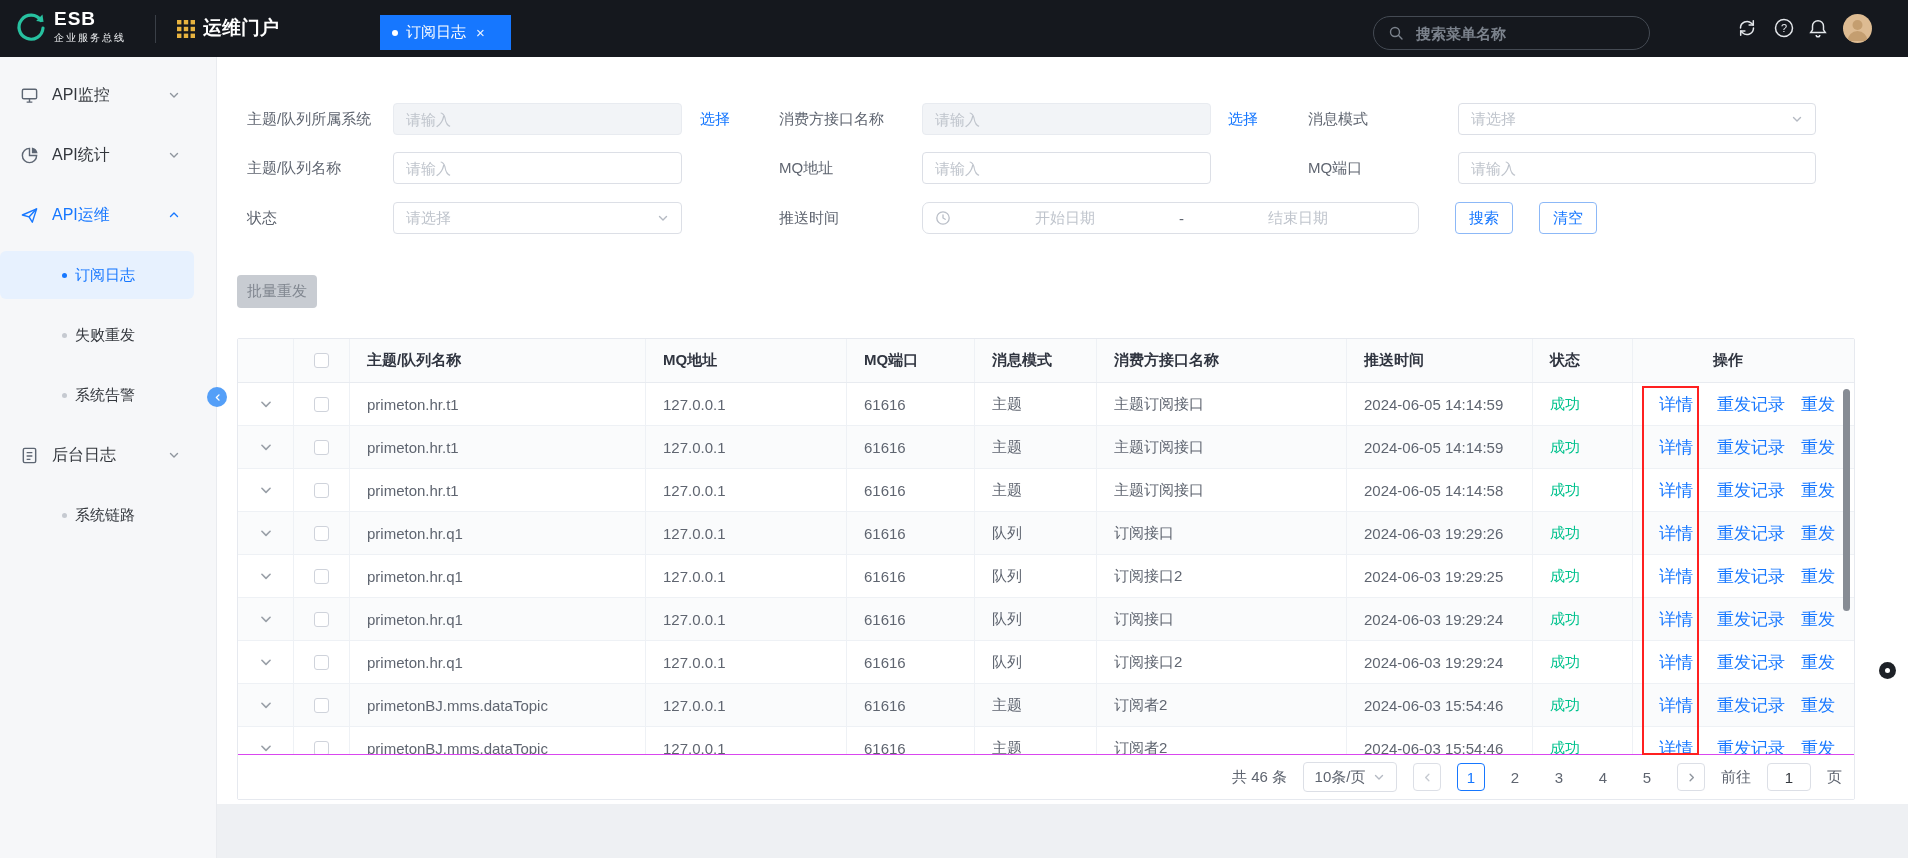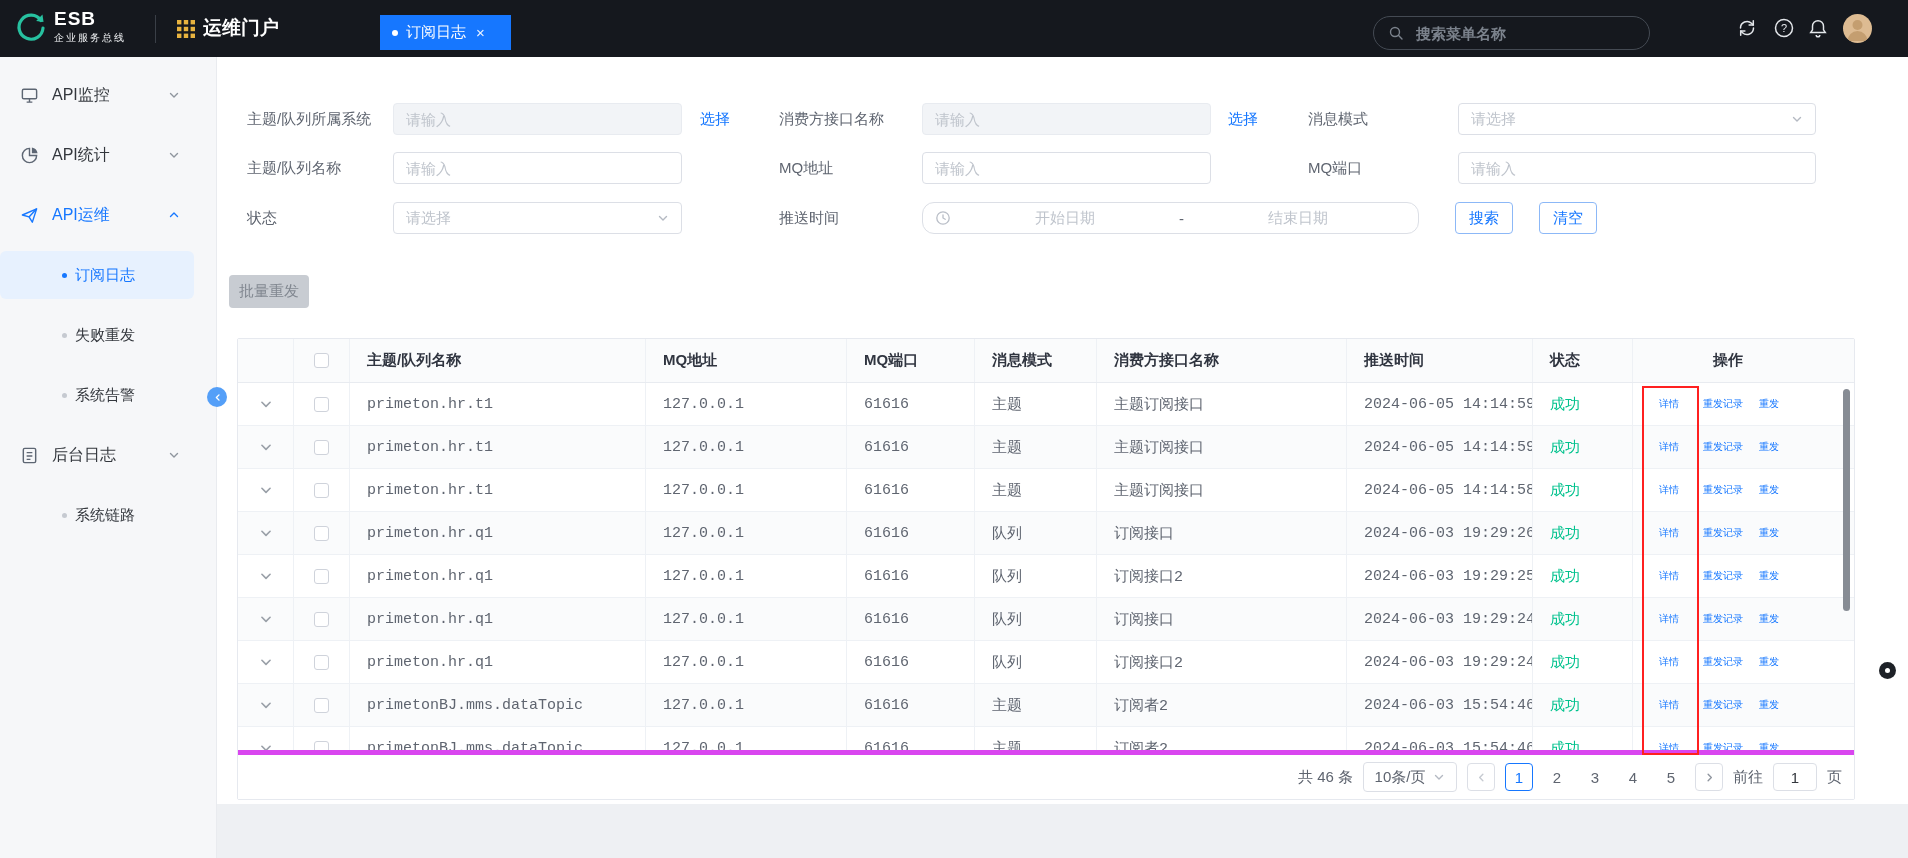--- a/index.html
+++ b/index.html
@@ -50,51 +50,51 @@
   .bottom-strip { position:absolute; left:0; top:747px; width:1691px; height:54px; background:#eef0f3; }
 
   .f-label { position:absolute; font-size:15px; color:#5f6570; line-height:32px; white-space:nowrap; }
   .f-input { position:absolute; height:32px; border:1px solid #dcdfe6; border-radius:4px; padding:0 12px; font-size:15px; color:#5f6570; outline:none; background:#fff; }
   .f-input::placeholder { color:#bfc4cc; }
   .f-input.gray { background:#f2f4f7; border-color:#e8ebf0; }
   .f-select { position:absolute; height:32px; border:1px solid #dcdfe6; border-radius:4px; background:#fff; display:flex; align-items:center; padding:0 12px; font-size:15px; cursor:pointer; }
   .f-select .ph { color:#bfc4cc; flex:1; }
   .dd-caret { width:12px; height:12px; color:#b4b9c2; }
   .f-link { position:absolute; font-size:15px; color:#1677ff; line-height:32px; cursor:pointer; }
-  .daterange { position:absolute; height:32px; border:1px solid #dcdfe6; border-radius:12px; background:#fff; display:flex; align-items:center; padding:0 12px; font-size:15px; }
+  .daterange { position:absolute; height:32px; border:1px solid #dcdfe6; border-radius:7px; background:#fff; display:flex; align-items:center; padding:0 12px; font-size:15px; }
   .dr-ico { width:16px; height:16px; color:#b9bec7; margin-right:6px; flex:none; }
   .dr-txt { flex:1; text-align:center; color:#bfc4cc; }
   .dr-sep { color:#5f6570; padding:0 6px; }
   .btn-outline { position:absolute; height:32px; border:1px solid #8cb8f7; border-radius:4px; background:#fff; color:#1677ff; font-size:15px; padding:0 13px; }
-  .btn-batch { position:absolute; left:12px; top:218px; width:80px; height:33px; border:none; border-radius:4px; background:#c8ccd2; color:#818790; font-size:15px; cursor:not-allowed; }
+  .btn-batch { position:absolute; left:20px; top:218px; width:80px; height:33px; border:none; border-radius:4px; background:#c8ccd2; color:#818790; font-size:15px; cursor:not-allowed; }
 
   
   .card { position:absolute; left:20px; top:281px; width:1618px; height:462px; background:#fff; border:1px solid #e6e9ef; border-radius:2px; }
   .t-header { display:flex; height:44px; background:#fafbfc; border-bottom:1px solid #e8ebf0; }
   .t-header .tc { font-size:15px; font-weight:600; color:#303540; }
   .tc { flex:none; display:flex; align-items:center; padding-left:17px; font-size:15px; color:#5f6570; border-right:1px solid #eef1f5; overflow:hidden; white-space:nowrap; }
   .c1 { width:56px; padding-left:0; justify-content:center; }
   .c2 { width:56px; padding-left:0; justify-content:center; }
   .c3 { width:296px; } .c4 { width:201px; } .c5 { width:128px; } .c6 { width:122px; }
   .c7 { width:250px; } .c8 { width:186px; } .c9 { width:100px; }
   .c10 { width:219px; border-right:none; padding-left:26px; }
-  .t-body { position:relative; height:372px; overflow:hidden; border-bottom:5px solid #d946ef;font-family:Liberation Mono, monospace; }
+  .t-body { position:relative; height:372px; overflow:hidden; border-bottom:1px solid #d946ef; }
   .t-row { display:flex; height:43px; border-bottom:1px solid #eef1f5; background:#fff; }
   .t-body > .t-row:nth-of-type(even) { background:#fafbfc; }
   .checkbox { width:15px; height:15px; border:1px solid #cfd3db; border-radius:3px; background:#fff; cursor:pointer; }
   .expand { width:14px; height:14px; color:#9aa0a8; cursor:pointer; }
   .success { color:#00c28d; }
   .ops { gap:0; }
-  .ops a { color:#1677ff; font-size:10px;text-align:center; }
+  .ops a { color:#1677ff; font-size:17px;text-align:center; }
   .ops a.mid { margin:0 16px 0 24px; }
   .anno { position:absolute; left:1404px; top:47px; width:57px; height:369px; border:2px solid #ff2020; z-index:6; pointer-events:none; }
   .vscroll { position:absolute; left:1605px; top:50px; width:7px; height:222px; border-radius:4px; background:#878c94; z-index:5; cursor:pointer; }
 
   
-  .pager { position:absolute; left:0; bottom:0; width:100%; height:44px; display:flex; align-items:center; justify-content:flex-end; padding-right:12px; gap:10px; background:#fff; font-size:15px; color:#5f6570; }
+  .pager { position:absolute; left:0; bottom:0; width:100%; height:44px; display:flex; align-items:center; justify-content:flex-end; padding-right:12px; gap:16px; background:#fff; font-size:15px; color:#5f6570; }
   .pg-size { width:94px; height:30px; border:1px solid #dcdfe6; border-radius:4px; display:flex; align-items:center; justify-content:center; gap:8px; cursor:pointer; }
   .pg-nav { width:28px; height:28px; border:1px solid #dcdfe6; border-radius:4px; background:#fff; display:flex; align-items:center; justify-content:center; color:#8f959e; }
   .pg-nav.prev { color:#c6cad1; }
   .pg-num { width:28px; height:28px; border:none; background:transparent; border-radius:4px; font-size:15px; color:#5f6570; }
   .pg-num.active { border:1px solid #1677ff; color:#1677ff; background:#fff; }
   .pg-goto { width:44px; height:28px; border:1px solid #dcdfe6; border-radius:4px; text-align:center; font-size:15px; color:#33373d; outline:none; }
 
   
   .pointer-marker { position:absolute; left:1879px; top:662px; width:17px; height:17px; border-radius:50%; background:#1d2127; z-index:40; }
   .pointer-marker::after { content:""; position:absolute; left:6px; top:6px; width:5px; height:5px; border-radius:50%; background:#fff; }

